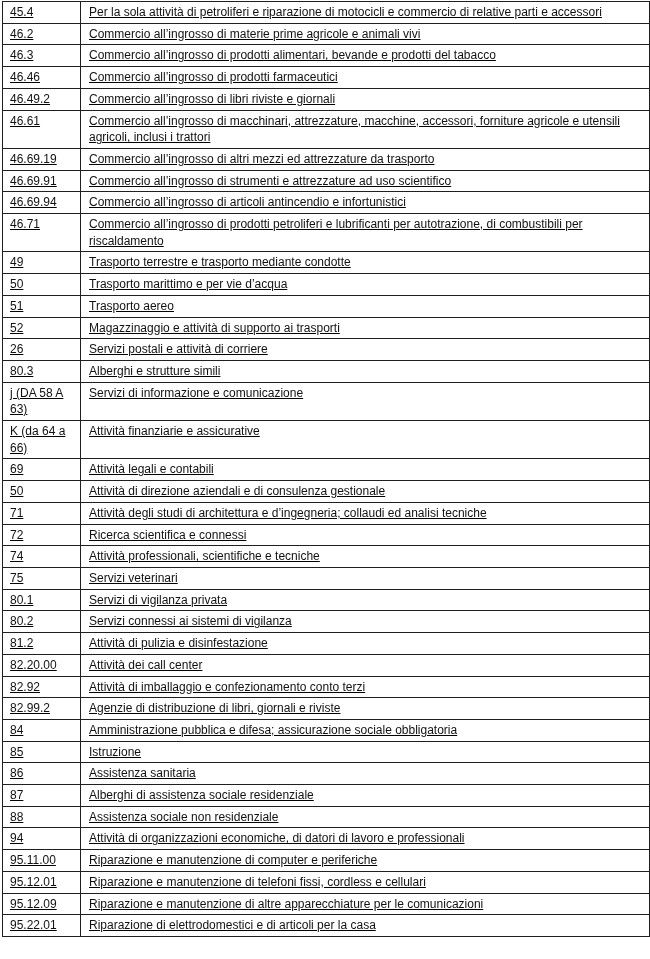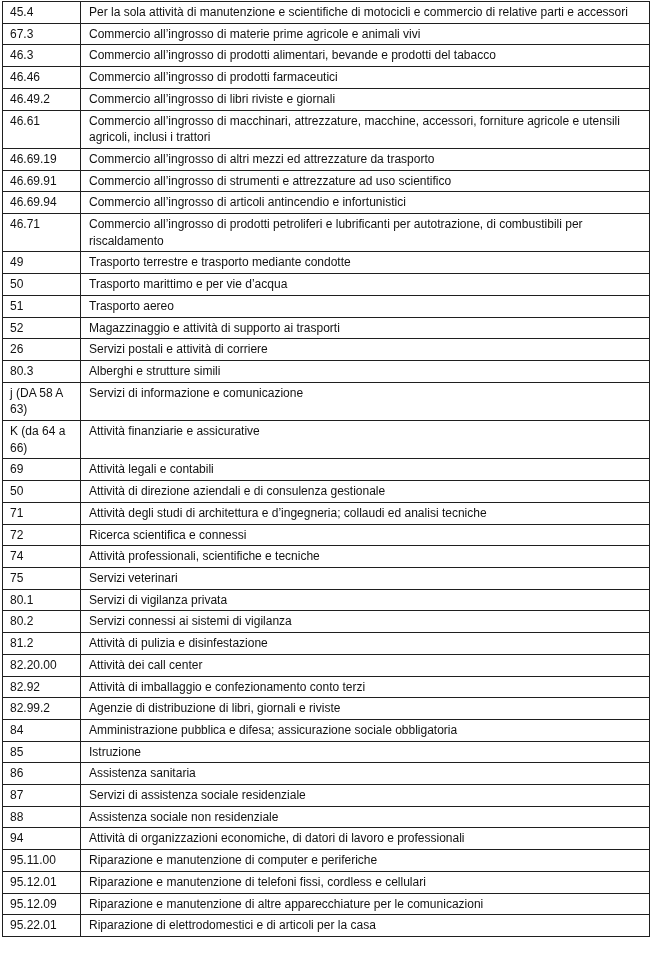--- a/index.html
+++ b/index.html
@@ -13,20 +13,21 @@
     overflow: hidden;
     font-family: "Liberation Sans", sans-serif;
   }
   .page {
     padding: 1px 0 0 2px;
   }
   table.codes-table {
     border-collapse: collapse;
     width: 648px;
     table-layout: fixed;
+    text-decoration: underline;
   }
   col.col-code { width: 78px; }
   td {
     border: 1px solid #1f1f1f;
     font-size: 12px;
     line-height: 16.7px;
     color: #111111;
     vertical-align: top;
     padding: 2px 8px;
     word-wrap: break-word;
@@ -40,25 +41,25 @@
 
 <div class="page">
   <table class="codes-table">
     <colgroup>
       <col class="col-code">
       <col class="col-desc">
     </colgroup>
     <tbody>
   <tr>
     <td class="code">45.4</td>
-    <td class="desc">Per la sola attività di manutenzione e scientifiche di motocicli e commercio di relative parti e accessori</td>
-  </tr>
-
-  <tr>
-    <td class="code">67.3</td>
+    <td class="desc">Per la sola attività di petroliferi e riparazione di motocicli e commercio di relative parti e accessori</td>
+  </tr>
+
+  <tr>
+    <td class="code">46.2</td>
     <td class="desc">Commercio all’ingrosso di materie prime agricole e animali vivi</td>
   </tr>
 
   <tr>
     <td class="code">46.3</td>
     <td class="desc">Commercio all’ingrosso di prodotti alimentari, bevande e prodotti del tabacco</td>
   </tr>
 
   <tr>
     <td class="code">46.46</td>
@@ -205,21 +206,21 @@
     <td class="desc">Istruzione</td>
   </tr>
 
   <tr>
     <td class="code">86</td>
     <td class="desc">Assistenza sanitaria</td>
   </tr>
 
   <tr>
     <td class="code">87</td>
-    <td class="desc">Servizi di assistenza sociale residenziale</td>
+    <td class="desc">Alberghi di assistenza sociale residenziale</td>
   </tr>
 
   <tr>
     <td class="code">88</td>
     <td class="desc">Assistenza sociale non residenziale</td>
   </tr>
 
   <tr>
     <td class="code">94</td>
     <td class="desc">Attività di organizzazioni economiche, di datori di lavoro e professionali</td>

